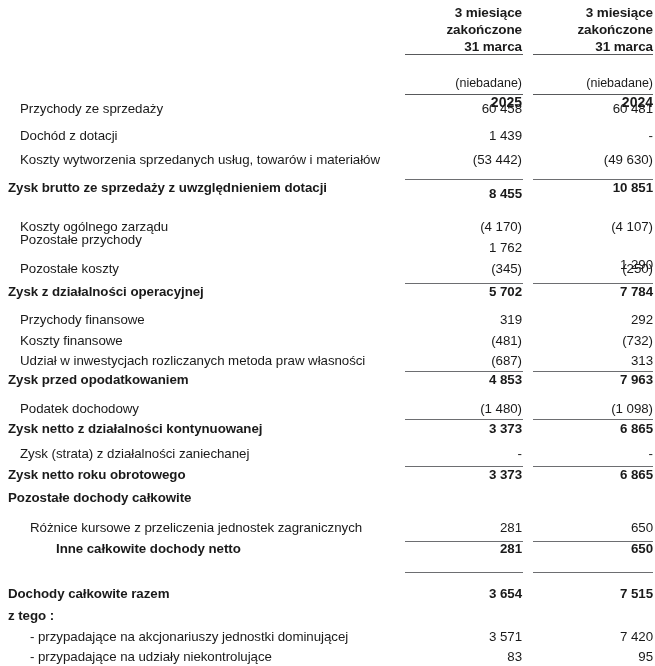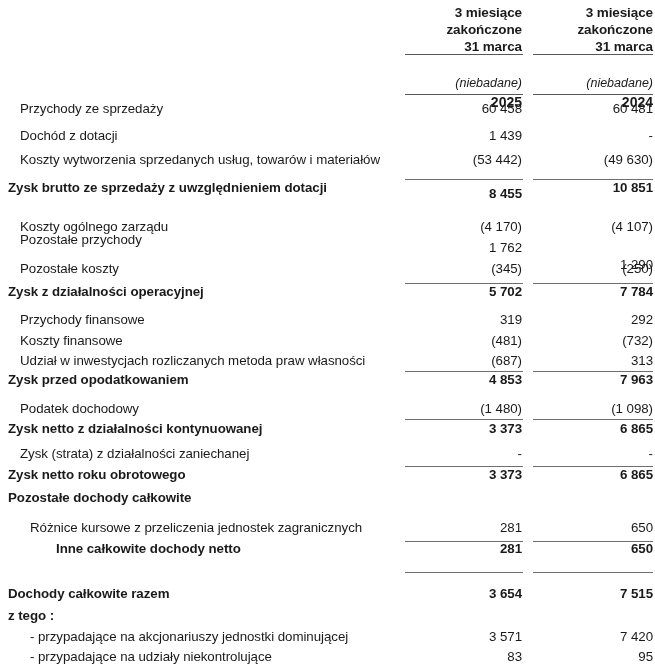--- a/index.html
+++ b/index.html
@@ -42,21 +42,20 @@
     top: 58px;
     font-size: 14px;
     font-weight: bold;
     text-align: right;
     margin-top: 36px;
   }
   .col-sub {
     position: absolute;
     top: 76px;
     font-size: 12.5px;
-    font-style: italic;
     text-align: center;
     white-space: nowrap;
   }
 
   
   .rule {
     position: absolute;
     height: 0;
     border-top: 1.3px solid #58595b;
   }

